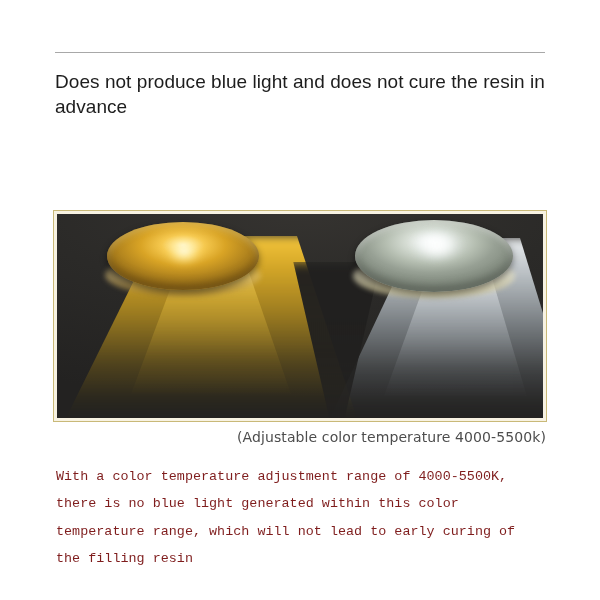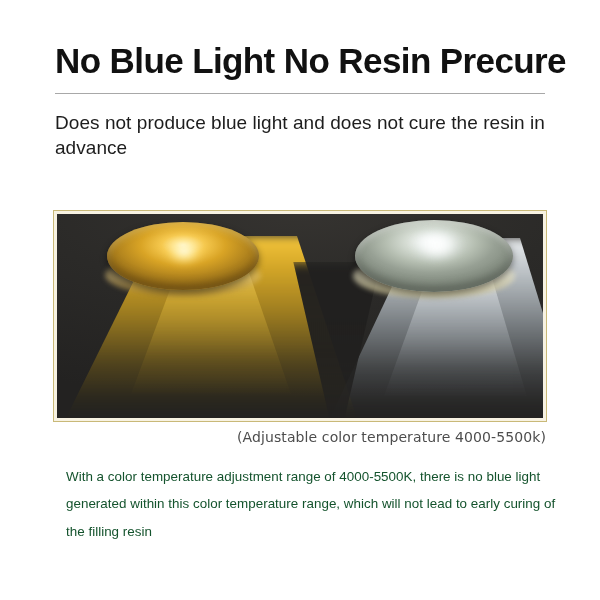--- a/index.html
+++ b/index.html
@@ -270,37 +270,36 @@
     top: 429px;
     width: 492px;
     text-align: right;
     font-family: "DejaVu Sans", sans-serif;
     font-size: 14px;
     color: #4d4d4d;
     letter-spacing: 0.1px;
   }
   .body-copy {
     position: absolute;
-    left: 66px;
+    left: 56px;
     top: 463px;
     width: 490px;
-    font-family: Liberation Sans, sans-serif;
+    font-family: Liberation Mono, monospace;
     font-size: 13.4px;
-    color: #14532d;
+    color: #7f1d1d;
     line-height: 2.05;
     letter-spacing: 0.02px;
   }
 </style>
 </head>
 <body>
 
 <div class="page">
 
   <div class="header">
-    <h1 class="page-title">No Blue Light No Resin Precure</h1>
     <div class="title-divider"></div>
     <div class="subtitle">Does not produce blue light and does not cure the resin in advance</div>
   </div>
 
   <div class="photo-frame">
     <div class="photo">
       <div class="photo-bg"></div>
 
       <div class="beam-warm"></div>
       <div class="beam-warm-core"></div>

